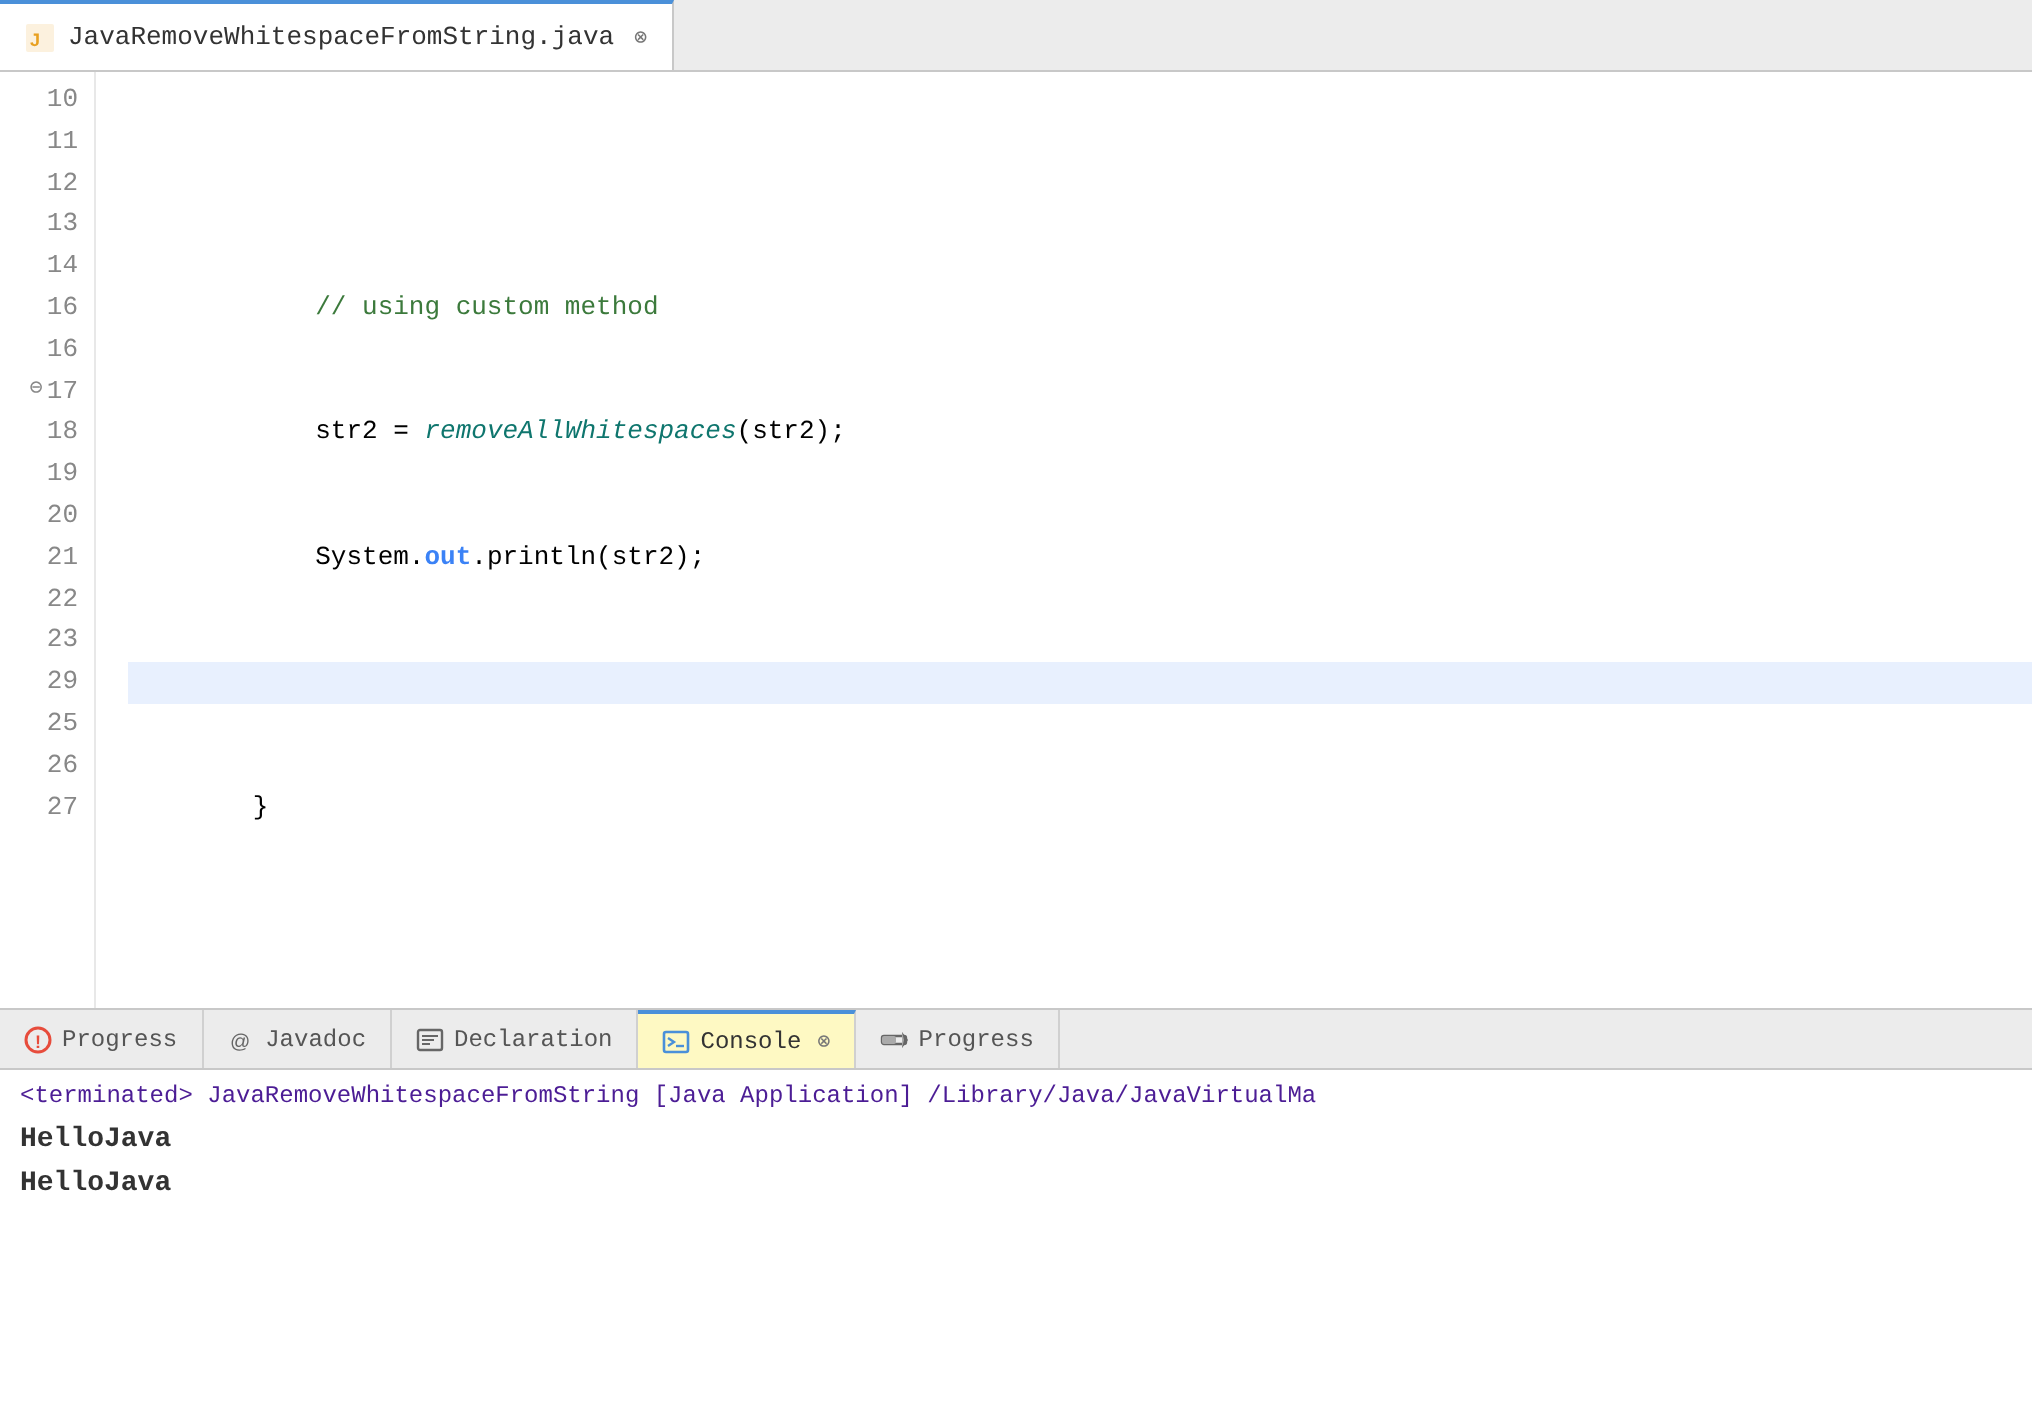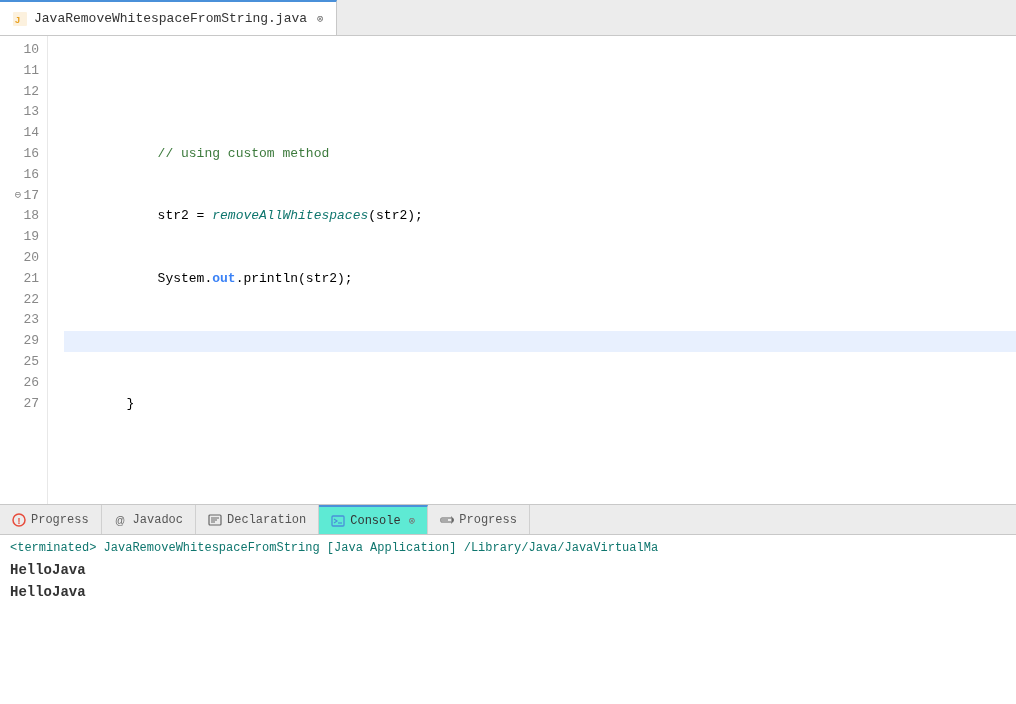--- a/index.html
+++ b/index.html
@@ -126,42 +126,42 @@
       padding: 0 12px;
       height: 100%;
       font-size: 12px;
       color: #555;
       cursor: pointer;
       border-right: 1px solid #d0d0d0;
       white-space: nowrap;
     }
 
     .bottom-tab.active {
-      background: #5eead4;
+      background: #fef9c3;
       color: #333;
       border-top: 2px solid #4a90d9;
     }
 
     .bottom-tab-icon {
       width: 14px;
       height: 14px;
     }
 
     .console-content {
       flex: 1;
       background: #fff;
       padding: 6px 10px;
       font-family: 'Courier New', Courier, monospace;
       font-size: 13px;
       color: #333;
       overflow: hidden;
     }
 
     .console-header {
-      color: #0f766e;
+      color: #4c1d95;
       font-size: 12px;
       margin-bottom: 4px;
     }
 
     .console-output {
       font-weight: bold;
       font-size: 14px;
       line-height: 1.6;
     }
   </style>

